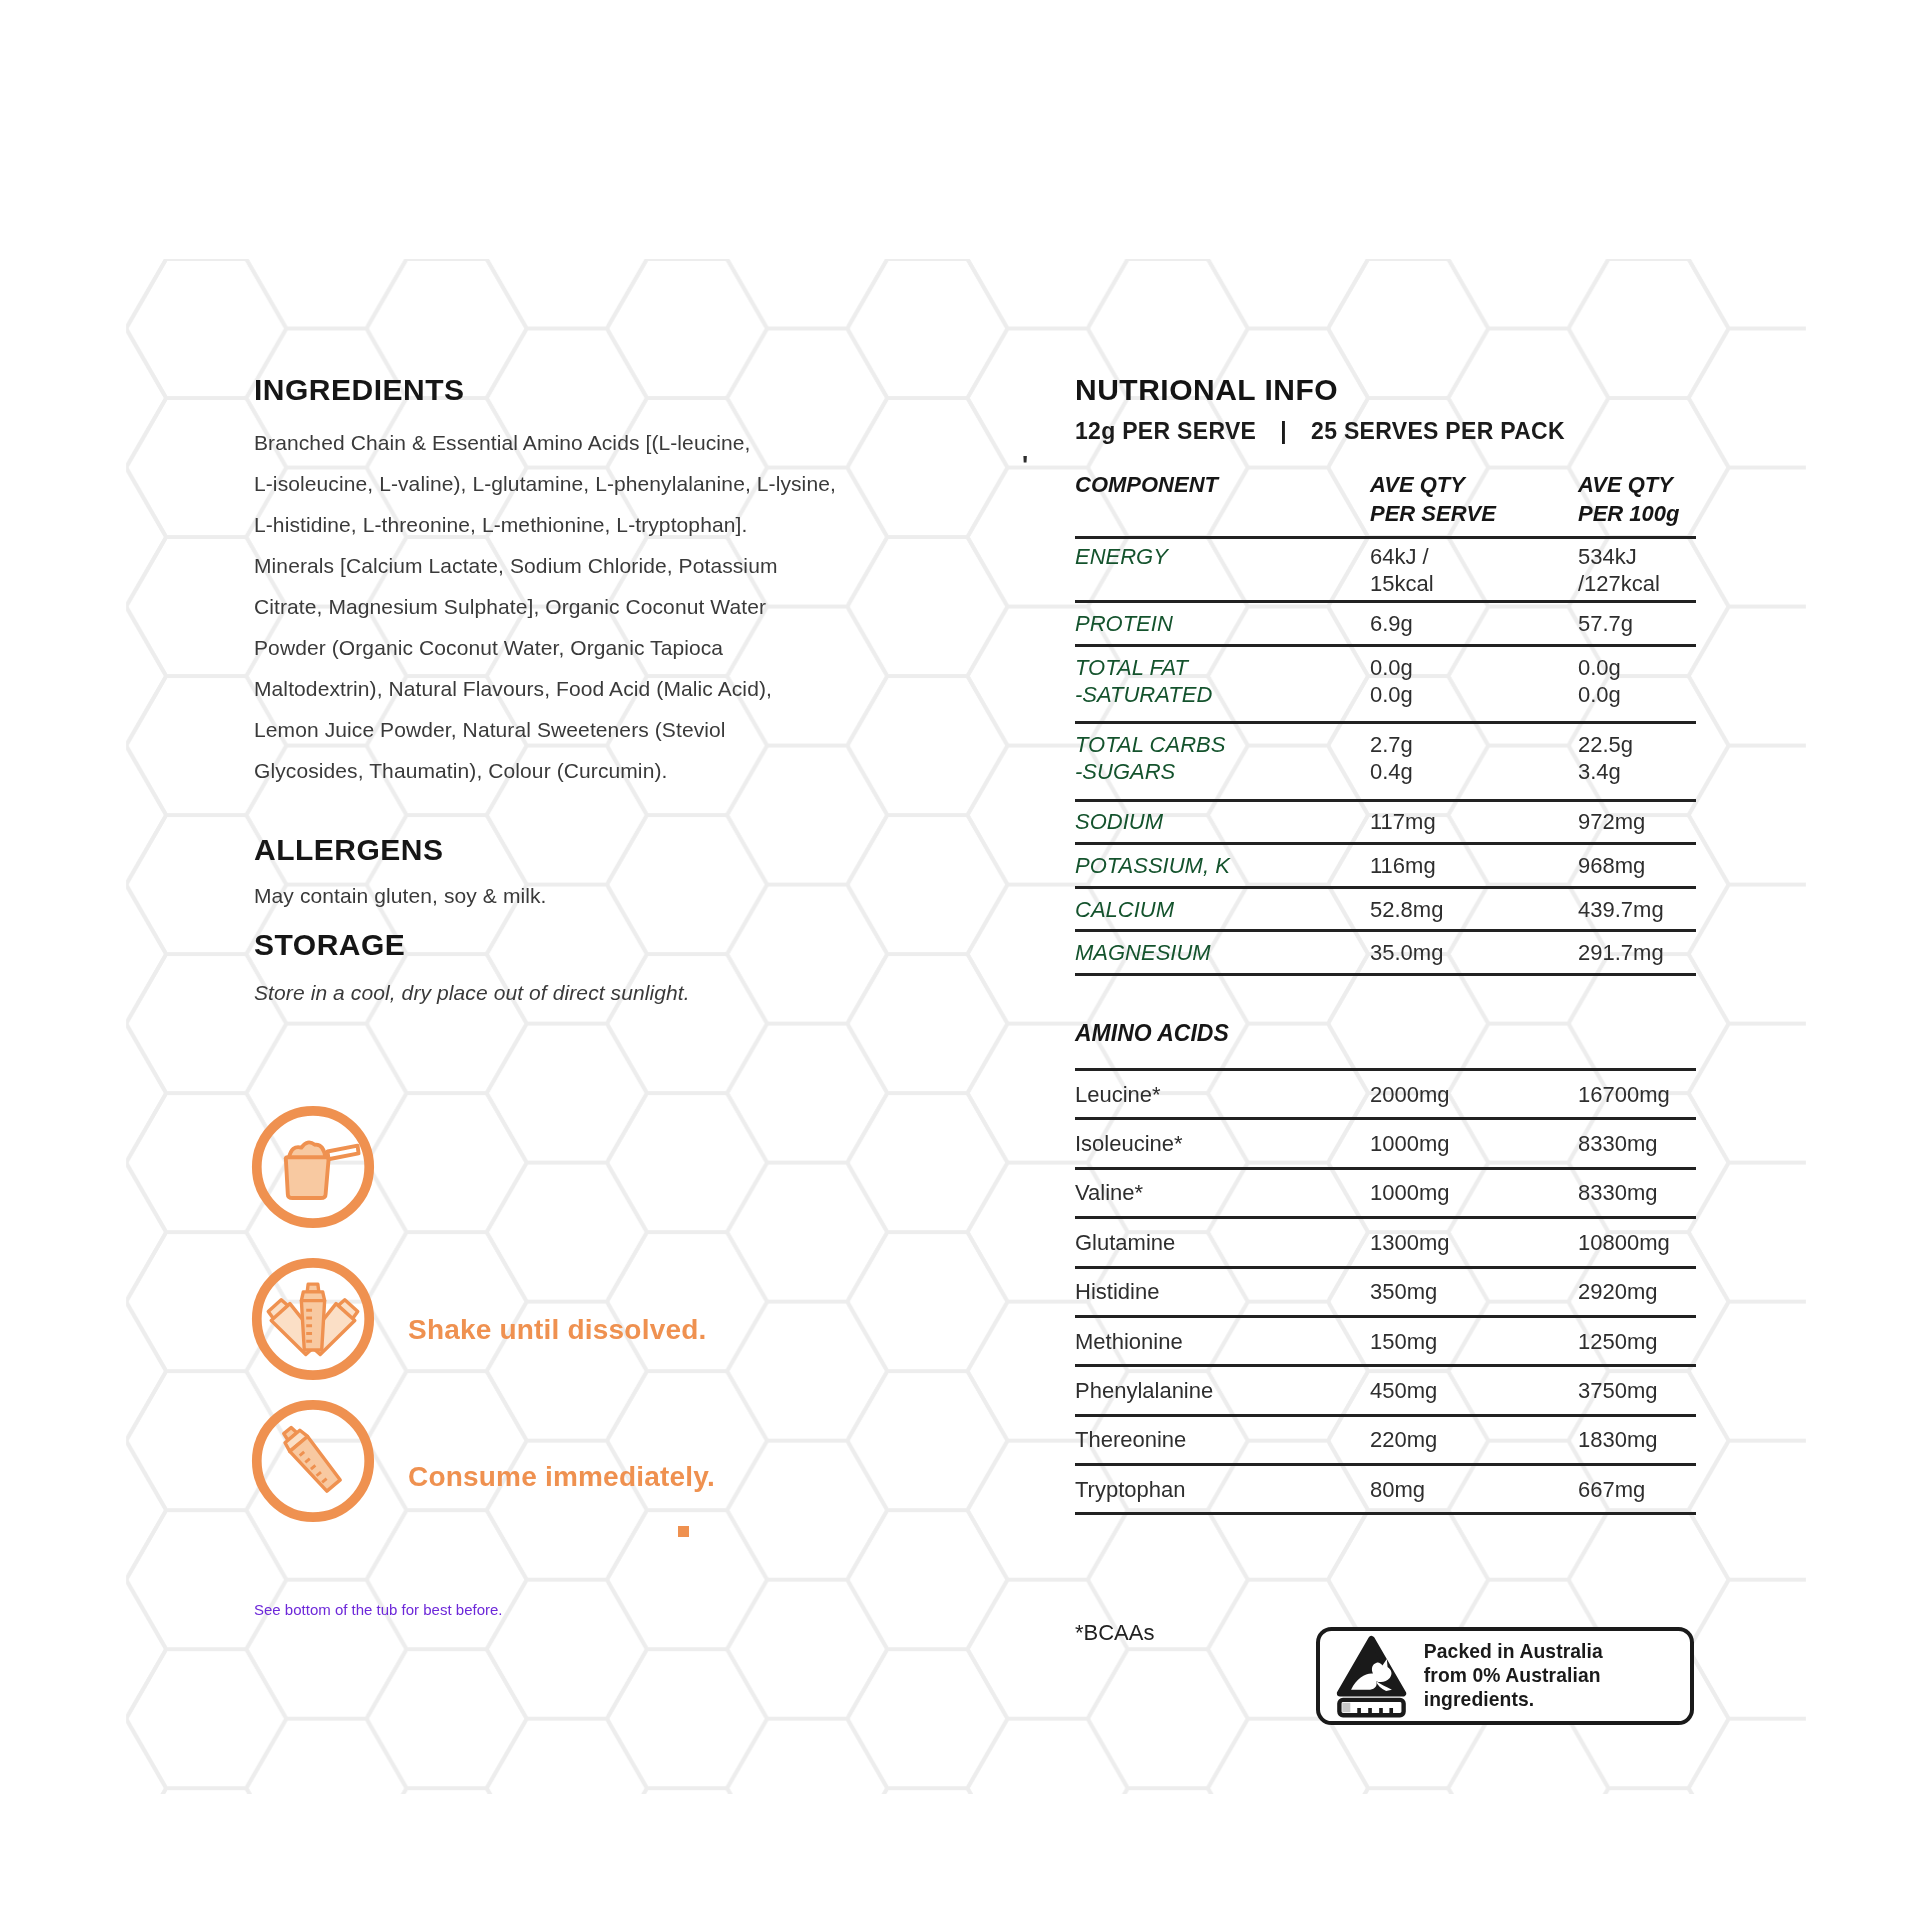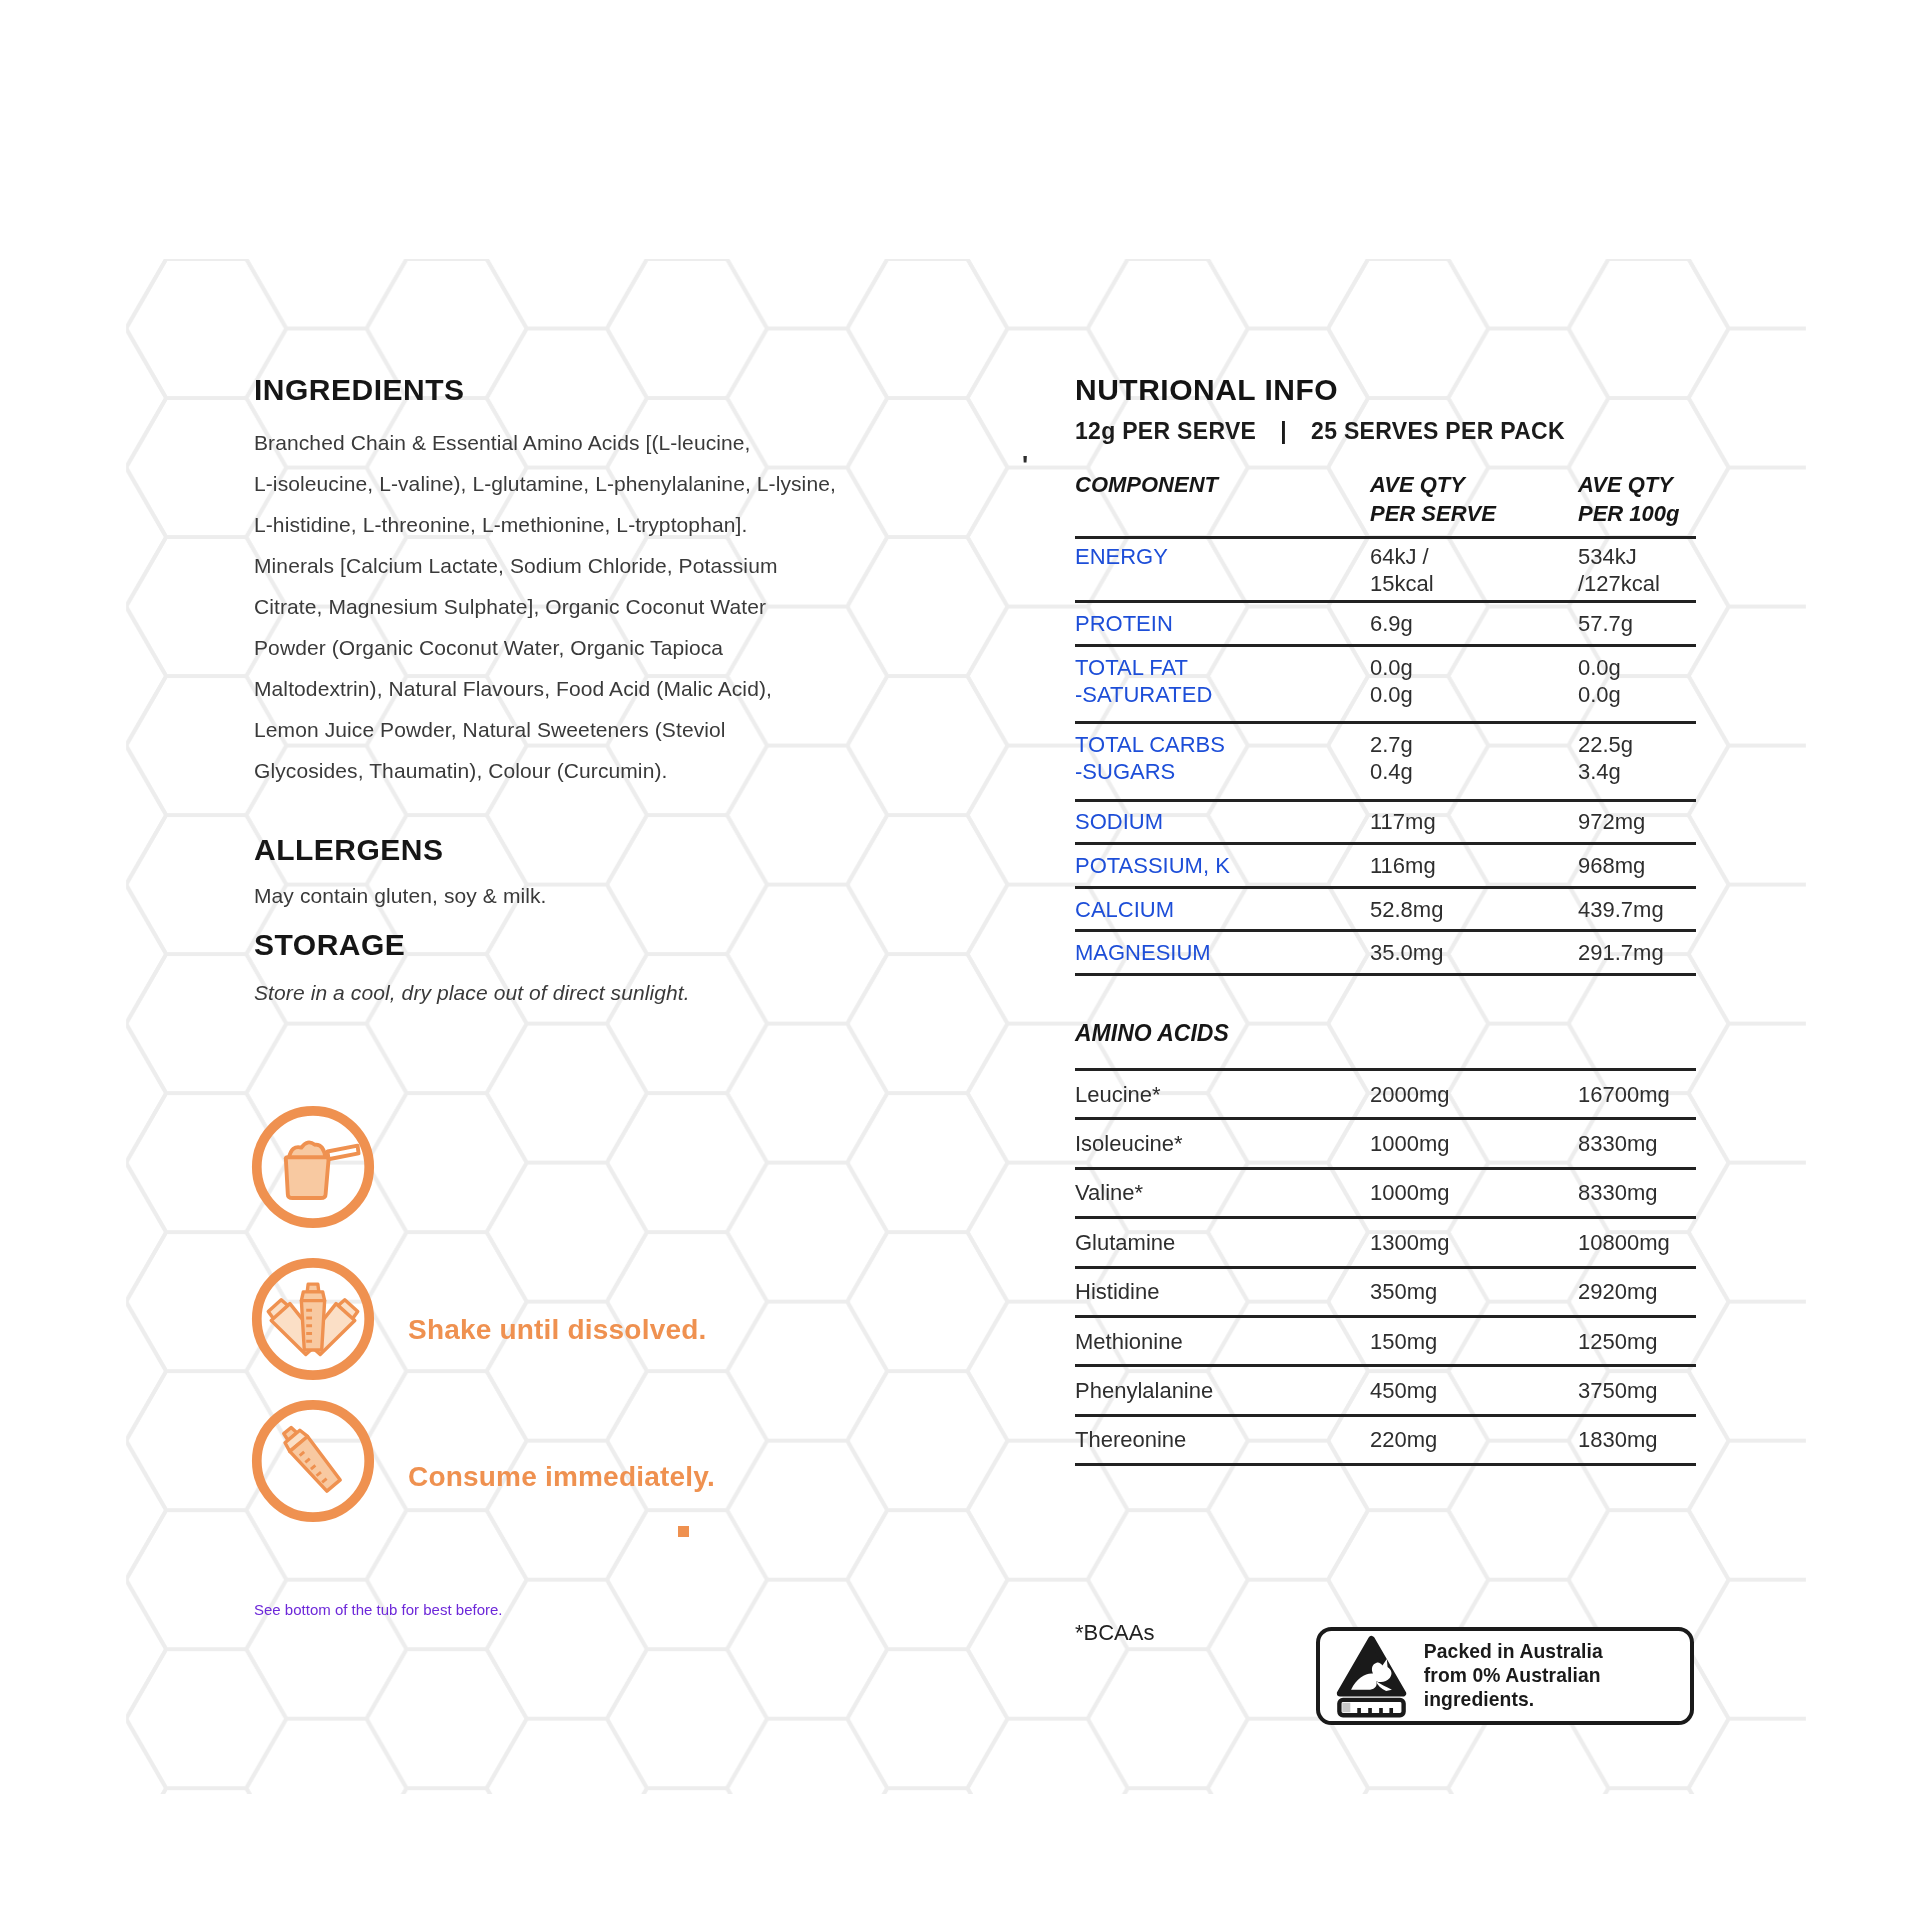--- a/index.html
+++ b/index.html
@@ -39,21 +39,21 @@
   .serving { margin-top:11px; font-size:23px; font-weight:700; color:#1b1b1b; letter-spacing:0.3px; }
   .serving .sep { margin:0 17.4px; }
   .cols-header { margin-top:25px; display:grid; grid-template-columns:295px 208px 1fr;
                  font-size:22px; font-weight:700; font-style:italic; color:#161616; line-height:29px; }
   .cols-header .multi { white-space:pre-line; }
   .ntable { margin-top:7.7px; border-top:3.9px solid #222; }
   .nrow { display:grid; grid-template-columns:295px 208px 1fr; border-bottom:3.9px solid #222;
           padding:6.8px 0; font-size:22px; line-height:27px; color:#2e2e2e; }
   .nrow-2v { padding:3.9px 0; }
   .nrow-xl { padding:6.8px 0 13.5px 0; }
-  .ncell-label { color:#1d4ed8; }
+  .ncell-label { color:#14532d;font-style:italic; }
   .amino-h { margin-top:44px; font-size:23px; font-weight:700; font-style:italic; color:#161616; }
   .atable { margin-top:21px; border-top:3.9px solid #222; }
   .arow { display:grid; grid-template-columns:295px 208px 1fr; border-bottom:3.9px solid #222;
           padding:9.7px 0; font-size:22px; line-height:27px; color:#2e2e2e; }
   .bcaa { position:absolute; left:1075px; top:1620px; font-size:22px; color:#222; }
   .stray-mark { position:absolute; left:1022px; top:450px; font-size:26px; font-weight:700; color:#2e2e2e; }
 
   
   .packed-badge { position:absolute; left:1316px; top:1627px; width:378px; height:98px;
                   box-sizing:border-box; border:4.8px solid #1a1a1a; border-radius:15.4px;
@@ -290,20 +290,25 @@
         <div class="arow">
           <div>Phenylalanine</div>
           <div>450mg</div>
           <div>3750mg</div>
         </div>
         <div class="arow">
           <div>Thereonine</div>
           <div>220mg</div>
           <div>1830mg</div>
         </div>
+        <div class="arow">
+          <div>Tryptophan</div>
+          <div>80mg</div>
+          <div>667mg</div>
+        </div>
       </div>
   </div>
 
   <div class="stray-mark">'</div>
   <div class="bcaa">*BCAAs</div>
 
   <div class="packed-badge">
     <svg class="packed-logo" viewBox="0 0 100 116" xmlns="http://www.w3.org/2000/svg">
       <path d="M50,7 L93,81 L7,81 Z" fill="#1a1a1a" stroke="#1a1a1a" stroke-width="9" stroke-linejoin="round"></path>
       <path d="M22,76 C30,60 42,53 52,54 C49,47 51,41 57,39 C60,38 63,40 65,43 L71,34 L72,45 C78,49 79,55 75,60 C70,66 62,67 56,64 C59,70 55,75 48,76 Z" fill="#ffffff"></path>

